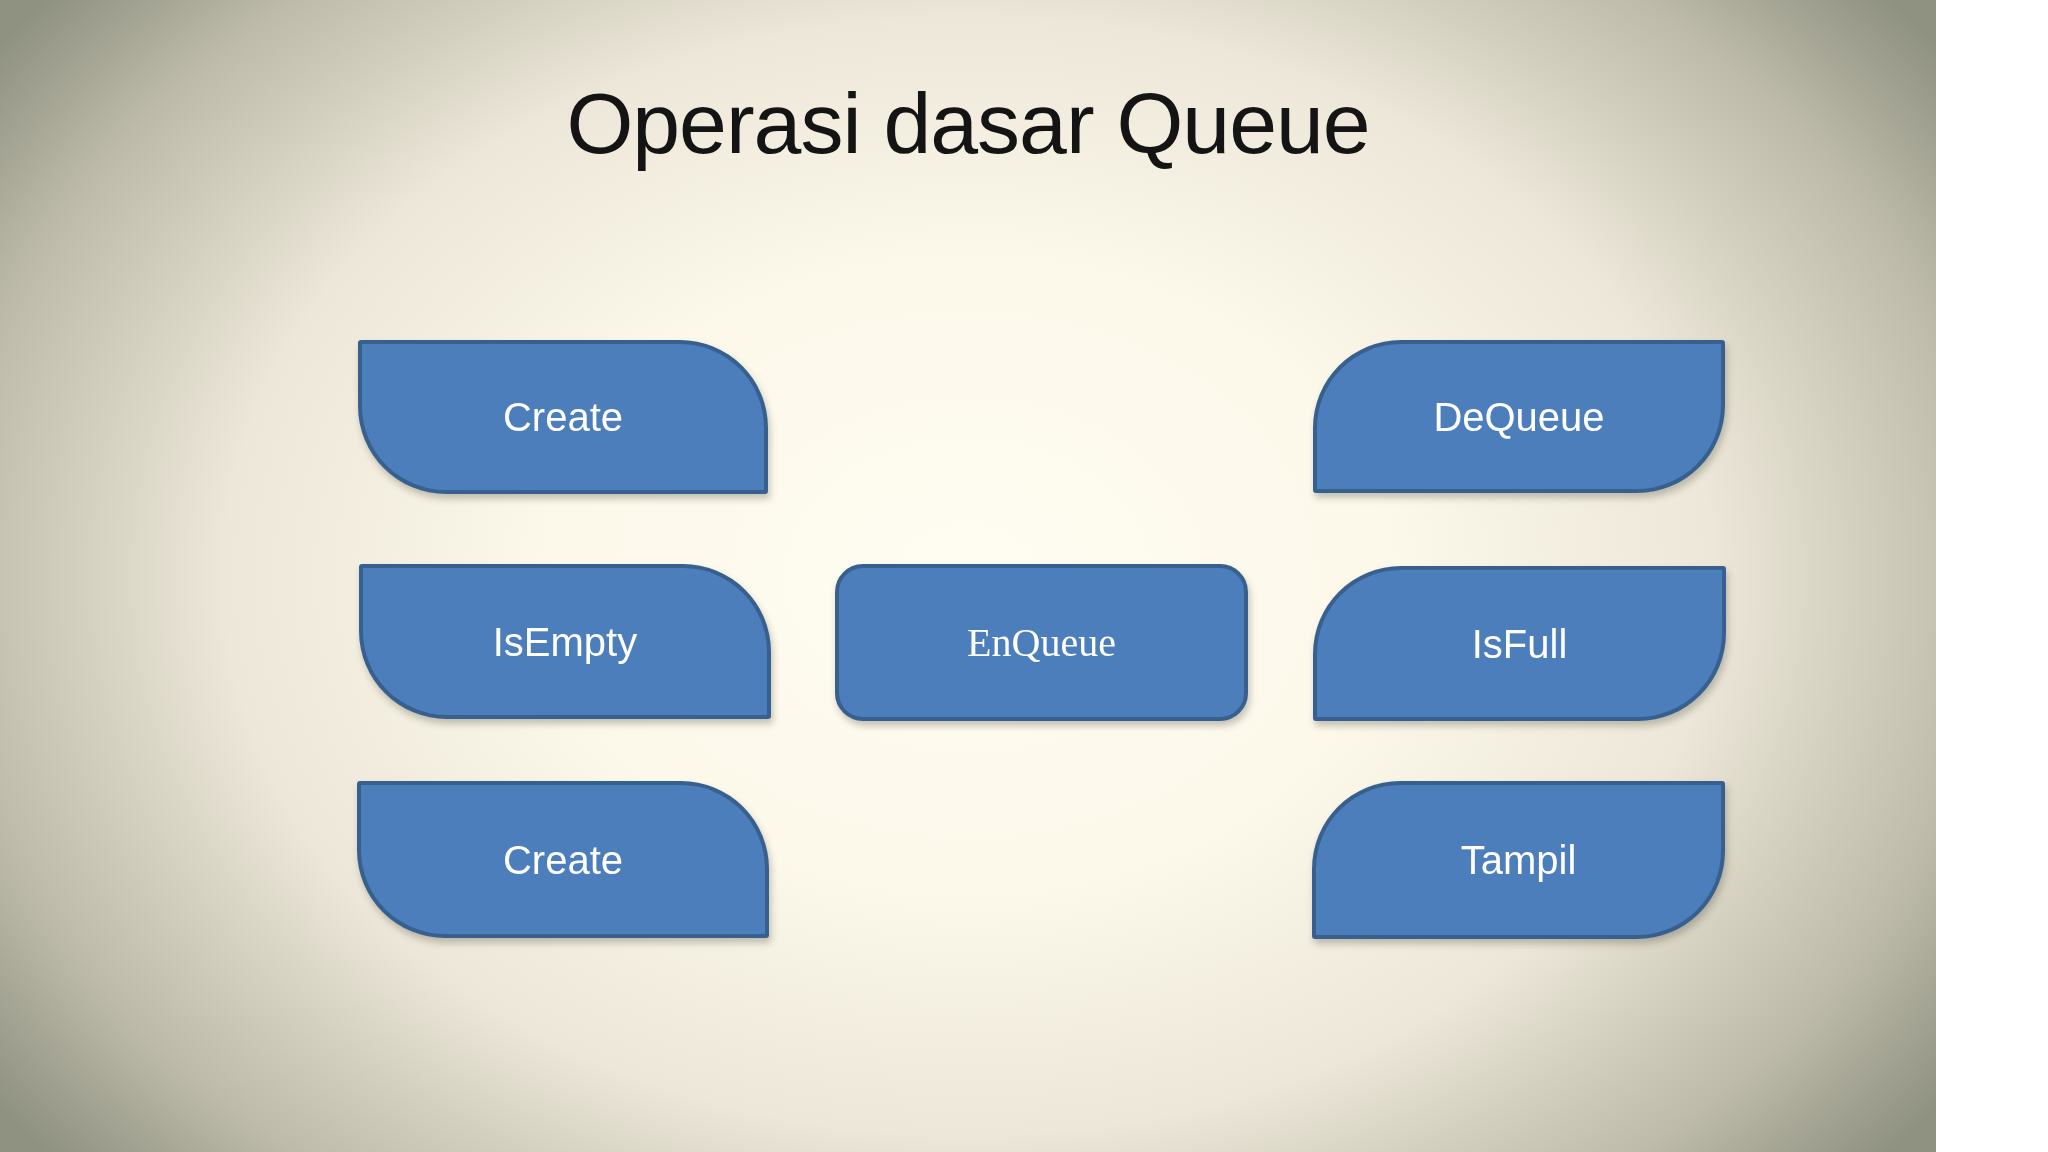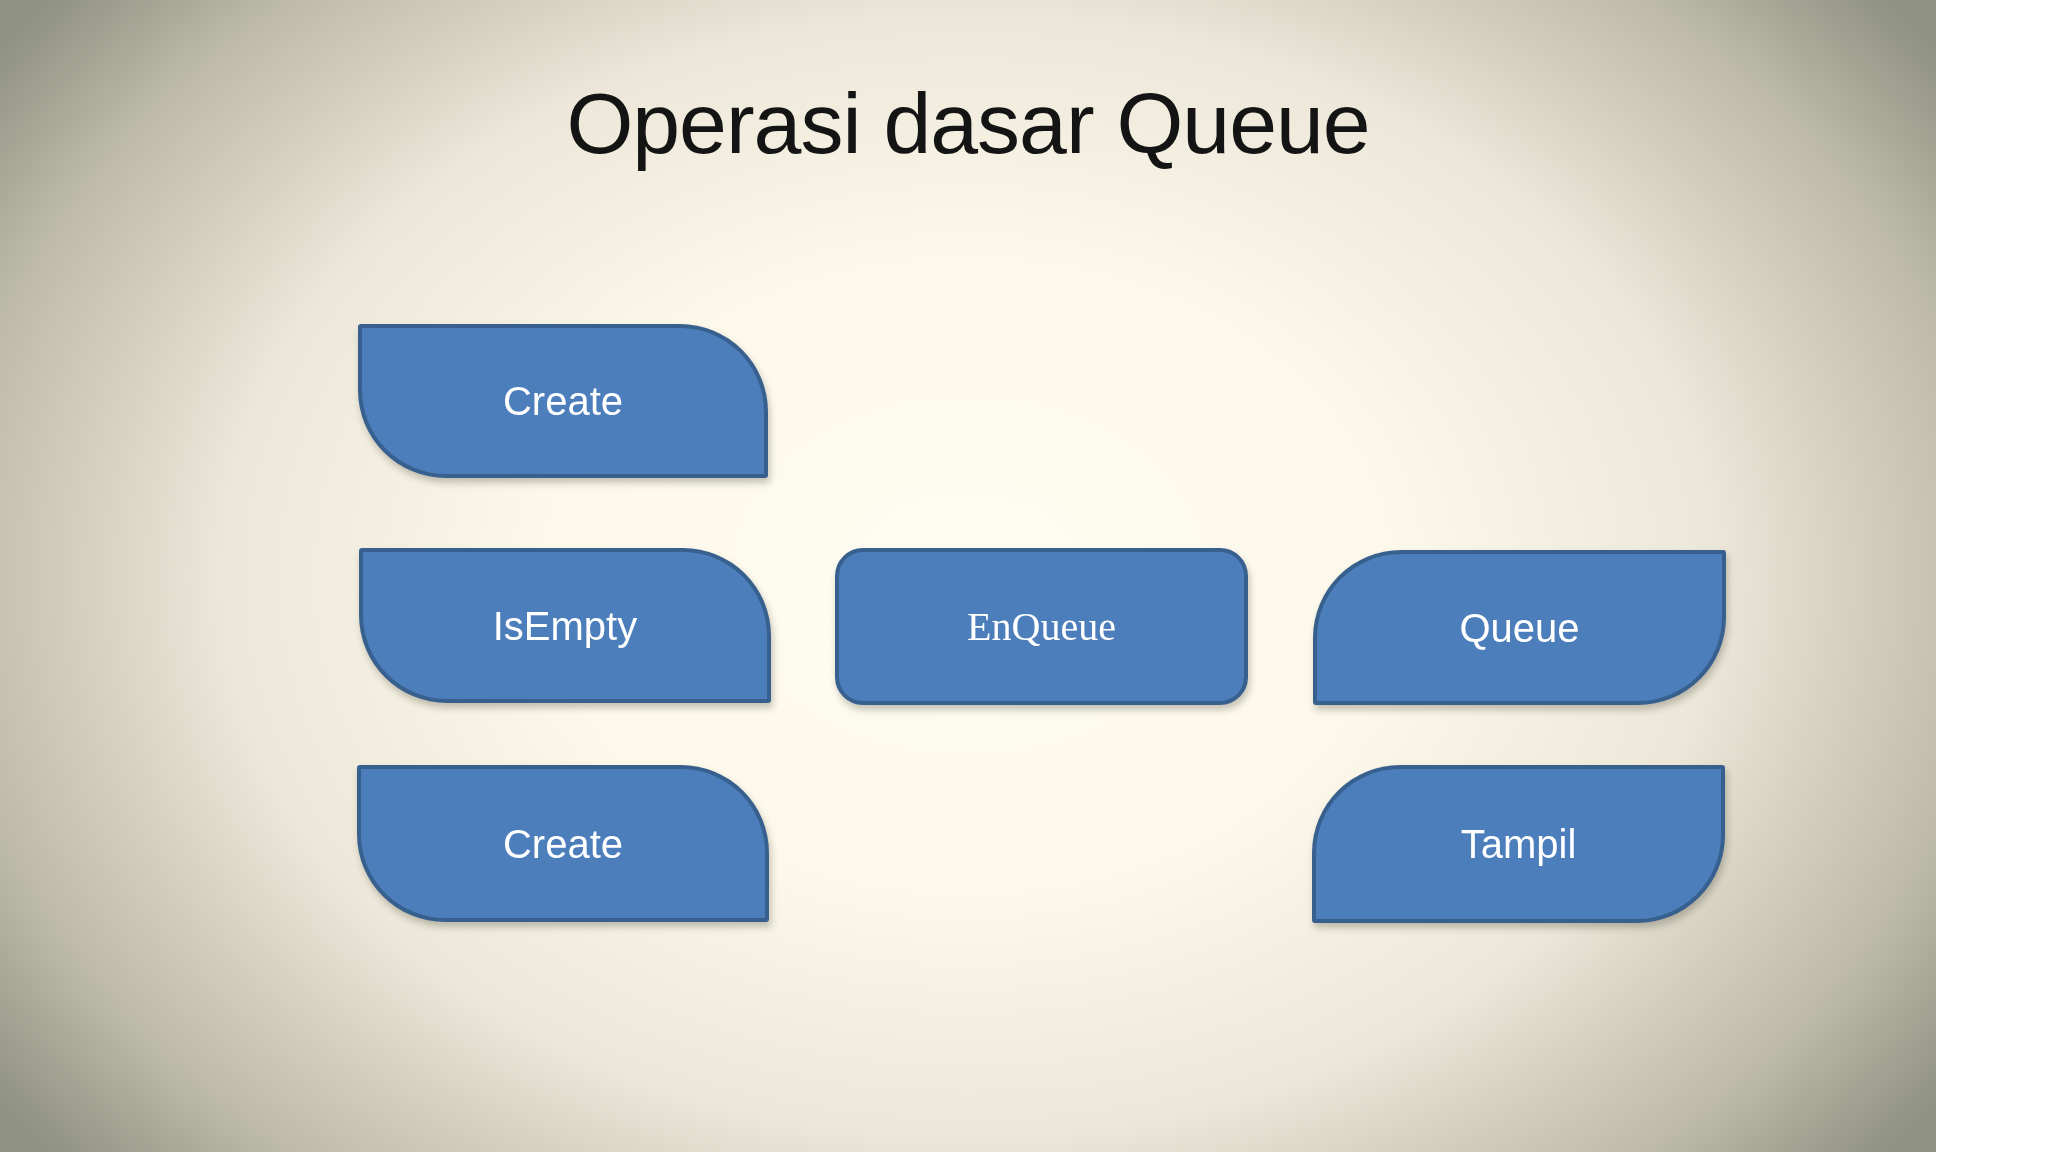--- a/index.html
+++ b/index.html
@@ -34,20 +34,21 @@
   }
   .shape {
     position: absolute;
     display: flex;
     align-items: center;
     justify-content: center;
     background: var(--shape-fill, #4C7EBB);
     border: 4px solid var(--shape-border, #38608F);
     box-sizing: border-box;
     box-shadow: 2px 5px 7px rgba(70, 70, 55, 0.30);
+    margin-top: 16px;
   }
   .shape .label {
     color: var(--shape-text, #FFFFFF);
     font-size: 40px;
     line-height: 1;
   }
   
   .corner-tr-bl { border-radius: 3px 88px 3px 88px; }
   .corner-tl-br { border-radius: 88px 3px 88px 3px; }
   .corner-all   { border-radius: 28px; font-family: Liberation Serif, serif; }
@@ -64,31 +65,34 @@
 <body>
 
 <div class="slide">
 
   <div class="slide-title">Operasi dasar Queue</div>
 
   <div class="shape corner-tr-bl pos-create">
     <span class="label">Create</span>
   </div>
 
+  <div class="shape corner-tl-br pos-dequeue">
+    <span class="label">DeQueue</span>
+  </div>
 
   <div class="shape corner-tr-bl pos-isempty">
     <span class="label">IsEmpty</span>
   </div>
 
   <div class="shape corner-all pos-enqueue">
     <span class="label">EnQueue</span>
   </div>
 
   <div class="shape corner-tl-br pos-clear">
-    <span class="label">Queue</span>
+    <span class="label">IsFull</span>
   </div>
 
   <div class="shape corner-tr-bl pos-isfull">
     <span class="label">Create</span>
   </div>
 
   <div class="shape corner-tl-br pos-tampil">
     <span class="label">Tampil</span>
   </div>
 

